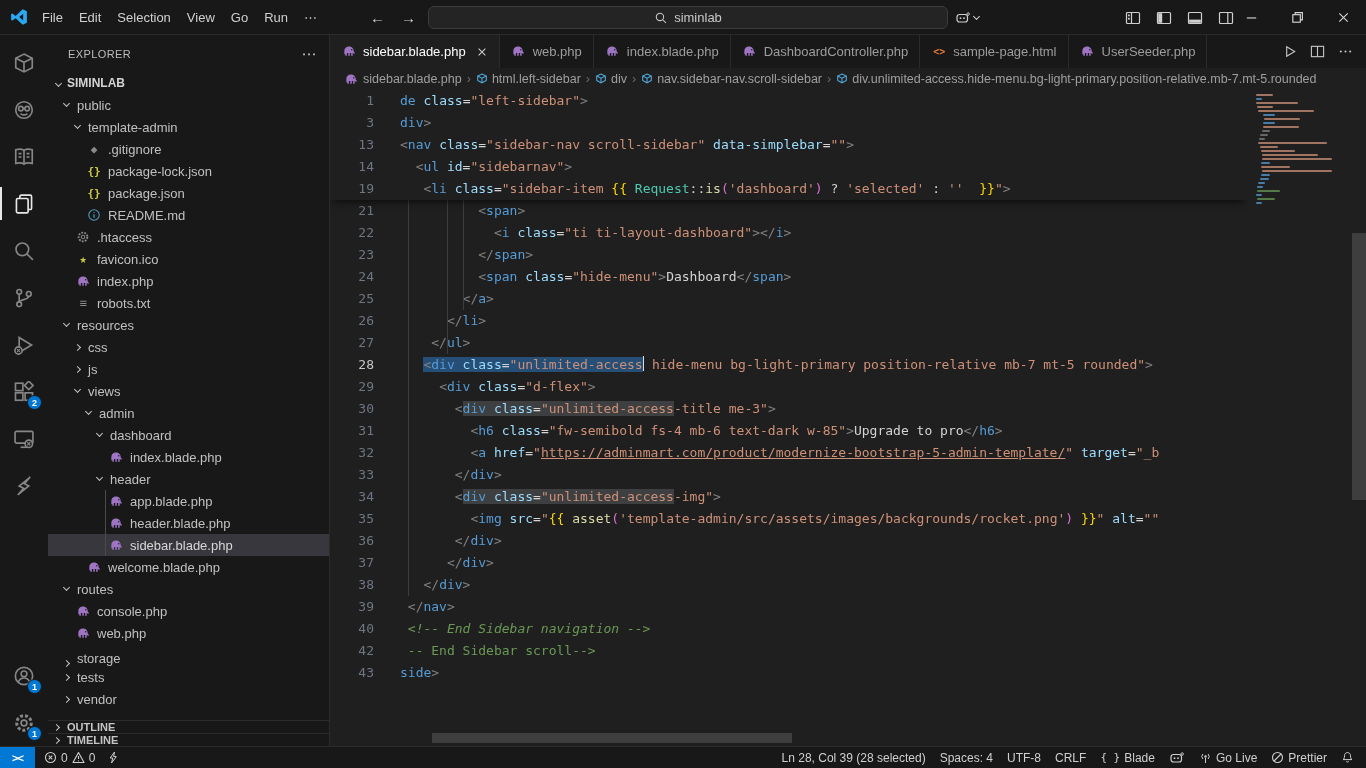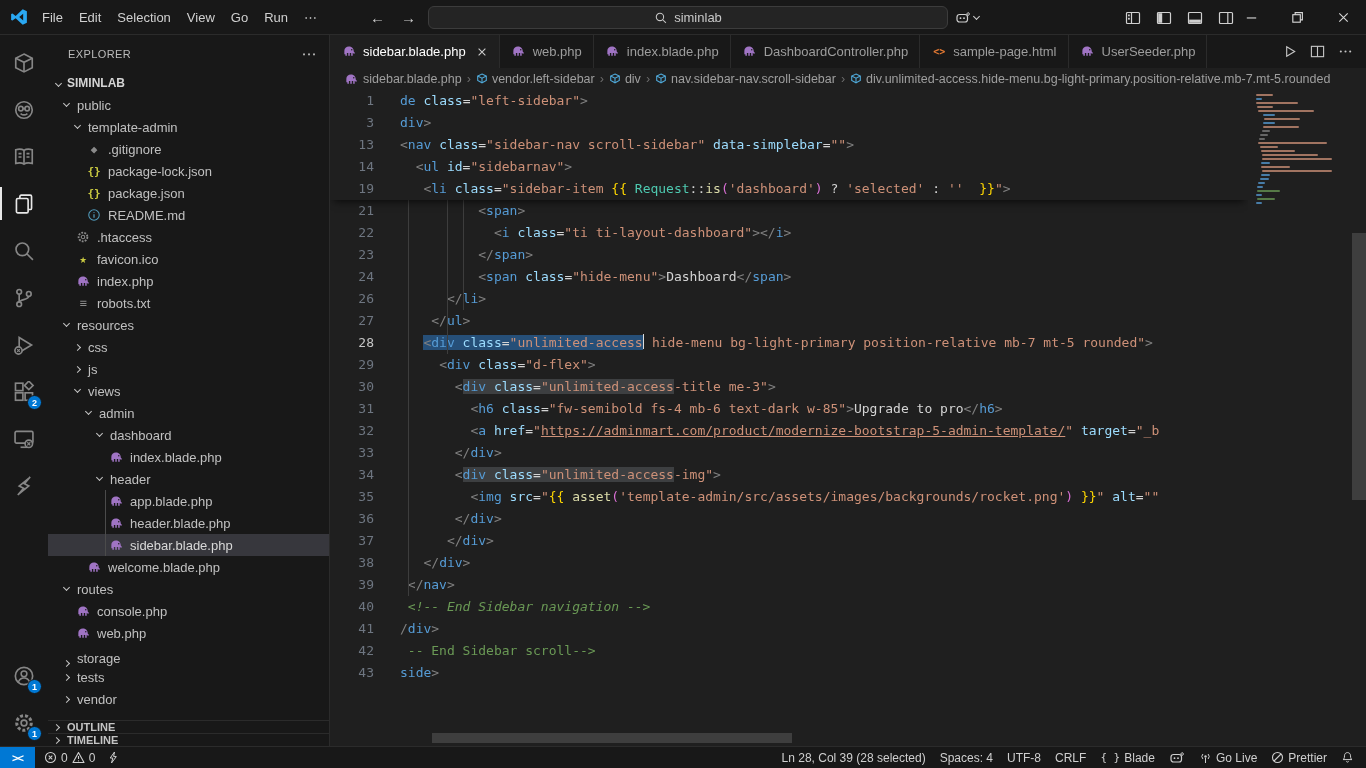--- a/index.html
+++ b/index.html
@@ -588,21 +588,21 @@
             <span>sidebar.blade.php</span>
           </span>
           <span class="bc-sep">›</span>
           <span class="bc-item">
             <span style="display: flex; align-items: center; justify-content: center;">
               <svg width="12" height="12" viewBox="0 0 12 12" fill="none" stroke="currentColor" stroke-width="1.2">
                 <path d="M6 1l4.3 2.1v4.4L6 9.8 1.7 7.5V3.1z" stroke="#4fa8d8" stroke-width="1.1"></path>
                 <path d="M1.7 3.1L6 5.2l4.3-2.1M6 5.2v4.6" stroke="#4fa8d8" stroke-width="1.1"></path>
               </svg>
             </span>
-            <span>vendor.left-sidebar</span>
+            <span>html.left-sidebar</span>
           </span>
           <span class="bc-sep">›</span>
           <span class="bc-item">
             <span style="display: flex; align-items: center; justify-content: center;">
               <svg width="12" height="12" viewBox="0 0 12 12" fill="none" stroke="currentColor" stroke-width="1.2">
                 <path d="M6 1l4.3 2.1v4.4L6 9.8 1.7 7.5V3.1z" stroke="#4fa8d8" stroke-width="1.1"></path>
                 <path d="M1.7 3.1L6 5.2l4.3-2.1M6 5.2v4.6" stroke="#4fa8d8" stroke-width="1.1"></path>
               </svg>
             </span>
             <span>div</span>
@@ -638,36 +638,36 @@
               <div class="cl"><span class="ln">19</span><span class="lt" style="padding-left: 3ch;"><span style="color: rgb(128, 128, 128);">&lt;</span><span style="color: rgb(86, 156, 214);">li</span><span style="color: rgb(212, 212, 212);"> </span><span style="color: rgb(156, 220, 254);">class</span><span style="color: rgb(212, 212, 212);">=</span><span style="color: rgb(206, 145, 120);">"</span><span style="color: rgb(206, 145, 120);">sidebar-item </span><span style="color: rgb(255, 215, 0);">{{</span><span style="color: rgb(212, 212, 212);"> </span><span style="color: rgb(78, 201, 176);">Request</span><span style="color: rgb(212, 212, 212);">::</span><span style="color: rgb(220, 220, 170);">is</span><span style="color: rgb(218, 112, 214);">(</span><span style="color: rgb(206, 145, 120);">'dashboard'</span><span style="color: rgb(218, 112, 214);">)</span><span style="color: rgb(212, 212, 212);"> ? </span><span style="color: rgb(206, 145, 120);">'selected'</span><span style="color: rgb(212, 212, 212);"> : </span><span style="color: rgb(206, 145, 120);">''</span><span style="color: rgb(212, 212, 212);">  </span><span style="color: rgb(255, 215, 0);">}}</span><span style="color: rgb(206, 145, 120);">"</span><span style="color: rgb(128, 128, 128);">&gt;</span></span></div>
             </div>
           <div class="mainlines">
               <div class="guide" style="left: 78px; top: 0px; height: 396px;"></div>
               <div class="guide" style="left: 117px; top: 0px; height: 154px;"></div>
               <div class="guide" style="left: 133px; top: 0px; height: 110px;"></div>
               <div class="cl"><span class="ln">21</span><span class="lt" style="padding-left: 10ch;"><span style="color: rgb(128, 128, 128);">&lt;</span><span style="color: rgb(86, 156, 214);">span</span><span style="color: rgb(128, 128, 128);">&gt;</span></span></div>
               <div class="cl"><span class="ln">22</span><span class="lt" style="padding-left: 12ch;"><span style="color: rgb(128, 128, 128);">&lt;</span><span style="color: rgb(86, 156, 214);">i</span><span style="color: rgb(212, 212, 212);"> </span><span style="color: rgb(156, 220, 254);">class</span><span style="color: rgb(212, 212, 212);">=</span><span style="color: rgb(206, 145, 120);">"ti ti-layout-dashboard"</span><span style="color: rgb(128, 128, 128);">&gt;</span><span style="color: rgb(128, 128, 128);">&lt;/</span><span style="color: rgb(86, 156, 214);">i</span><span style="color: rgb(128, 128, 128);">&gt;</span></span></div>
               <div class="cl"><span class="ln">23</span><span class="lt" style="padding-left: 10ch;"><span style="color: rgb(128, 128, 128);">&lt;/</span><span style="color: rgb(86, 156, 214);">span</span><span style="color: rgb(128, 128, 128);">&gt;</span></span></div>
               <div class="cl"><span class="ln">24</span><span class="lt" style="padding-left: 10ch;"><span style="color: rgb(128, 128, 128);">&lt;</span><span style="color: rgb(86, 156, 214);">span</span><span style="color: rgb(212, 212, 212);"> </span><span style="color: rgb(156, 220, 254);">class</span><span style="color: rgb(212, 212, 212);">=</span><span style="color: rgb(206, 145, 120);">"hide-menu"</span><span style="color: rgb(128, 128, 128);">&gt;</span><span style="color: rgb(212, 212, 212);">Dashboard</span><span style="color: rgb(128, 128, 128);">&lt;/</span><span style="color: rgb(86, 156, 214);">span</span><span style="color: rgb(128, 128, 128);">&gt;</span></span></div>
+              <div class="cl"><span class="ln">25</span><span class="lt" style="padding-left: 8ch;"><span style="color: rgb(128, 128, 128);">&lt;/</span><span style="color: rgb(86, 156, 214);">a</span><span style="color: rgb(128, 128, 128);">&gt;</span></span></div>
               <div class="cl"><span class="ln">26</span><span class="lt" style="padding-left: 6ch;"><span style="color: rgb(128, 128, 128);">&lt;/</span><span style="color: rgb(86, 156, 214);">li</span><span style="color: rgb(128, 128, 128);">&gt;</span></span></div>
               <div class="cl"><span class="ln">27</span><span class="lt" style="padding-left: 4ch;"><span style="color: rgb(128, 128, 128);">&lt;/</span><span style="color: rgb(86, 156, 214);">ul</span><span style="color: rgb(128, 128, 128);">&gt;</span></span></div>
               <div class="cl"><span class="ln act">28</span><span class="lt" style="padding-left: 3ch;"><span class="hl-sel" style="color: rgb(128, 128, 128);">&lt;</span><span class="hl-sel" style="color: rgb(86, 156, 214);">div</span><span class="hl-sel" style="color: rgb(212, 212, 212);"> </span><span class="hl-sel" style="color: rgb(156, 220, 254);">class</span><span class="hl-sel" style="color: rgb(212, 212, 212);">=</span><span class="hl-sel" style="color: rgb(206, 145, 120);">"</span><span class="hl-sel" style="color: rgb(206, 145, 120);">unlimited-access</span><span class="caret"></span><span style="color: rgb(206, 145, 120);"> hide-menu bg-light-primary position-relative mb-7 mt-5 rounded</span><span style="color: rgb(206, 145, 120);">"</span><span style="color: rgb(128, 128, 128);">&gt;</span></span></div>
               <div class="cl"><span class="ln">29</span><span class="lt" style="padding-left: 5ch;"><span style="color: rgb(128, 128, 128);">&lt;</span><span style="color: rgb(86, 156, 214);">div</span><span style="color: rgb(212, 212, 212);"> </span><span style="color: rgb(156, 220, 254);">class</span><span style="color: rgb(212, 212, 212);">=</span><span style="color: rgb(206, 145, 120);">"d-flex"</span><span style="color: rgb(128, 128, 128);">&gt;</span></span></div>
               <div class="cl"><span class="ln">30</span><span class="lt" style="padding-left: 7ch;"><span style="color: rgb(128, 128, 128);">&lt;</span><span class="hl-occ" style="color: rgb(86, 156, 214);">div</span><span class="hl-occ" style="color: rgb(212, 212, 212);"> </span><span class="hl-occ" style="color: rgb(156, 220, 254);">class</span><span class="hl-occ" style="color: rgb(212, 212, 212);">=</span><span class="hl-occ" style="color: rgb(206, 145, 120);">"</span><span class="hl-occ" style="color: rgb(206, 145, 120);">unlimited-access</span><span style="color: rgb(206, 145, 120);">-title me-3</span><span style="color: rgb(206, 145, 120);">"</span><span style="color: rgb(128, 128, 128);">&gt;</span></span></div>
               <div class="cl"><span class="ln">31</span><span class="lt" style="padding-left: 9ch;"><span style="color: rgb(128, 128, 128);">&lt;</span><span style="color: rgb(86, 156, 214);">h6</span><span style="color: rgb(212, 212, 212);"> </span><span style="color: rgb(156, 220, 254);">class</span><span style="color: rgb(212, 212, 212);">=</span><span style="color: rgb(206, 145, 120);">"fw-semibold fs-4 mb-6 text-dark w-85"</span><span style="color: rgb(128, 128, 128);">&gt;</span><span style="color: rgb(212, 212, 212);">Upgrade to pro</span><span style="color: rgb(128, 128, 128);">&lt;/</span><span style="color: rgb(86, 156, 214);">h6</span><span style="color: rgb(128, 128, 128);">&gt;</span></span></div>
               <div class="cl"><span class="ln">32</span><span class="lt" style="padding-left: 9ch;"><span style="color: rgb(128, 128, 128);">&lt;</span><span style="color: rgb(86, 156, 214);">a</span><span style="color: rgb(212, 212, 212);"> </span><span style="color: rgb(156, 220, 254);">href</span><span style="color: rgb(212, 212, 212);">=</span><span style="color: rgb(206, 145, 120);">"</span><span class="u" style="color: rgb(206, 145, 120);">https://adminmart.com/product/modernize-bootstrap-5-admin-template/</span><span style="color: rgb(206, 145, 120);">"</span><span style="color: rgb(212, 212, 212);"> </span><span style="color: rgb(156, 220, 254);">target</span><span style="color: rgb(212, 212, 212);">=</span><span style="color: rgb(206, 145, 120);">"_b</span></span></div>
               <div class="cl"><span class="ln">33</span><span class="lt" style="padding-left: 7ch;"><span style="color: rgb(128, 128, 128);">&lt;/</span><span style="color: rgb(86, 156, 214);">div</span><span style="color: rgb(128, 128, 128);">&gt;</span></span></div>
               <div class="cl"><span class="ln">34</span><span class="lt" style="padding-left: 7ch;"><span style="color: rgb(128, 128, 128);">&lt;</span><span class="hl-occ" style="color: rgb(86, 156, 214);">div</span><span class="hl-occ" style="color: rgb(212, 212, 212);"> </span><span class="hl-occ" style="color: rgb(156, 220, 254);">class</span><span class="hl-occ" style="color: rgb(212, 212, 212);">=</span><span class="hl-occ" style="color: rgb(206, 145, 120);">"</span><span class="hl-occ" style="color: rgb(206, 145, 120);">unlimited-access</span><span style="color: rgb(206, 145, 120);">-img</span><span style="color: rgb(206, 145, 120);">"</span><span style="color: rgb(128, 128, 128);">&gt;</span></span></div>
               <div class="cl"><span class="ln">35</span><span class="lt" style="padding-left: 9ch;"><span style="color: rgb(128, 128, 128);">&lt;</span><span style="color: rgb(86, 156, 214);">img</span><span style="color: rgb(212, 212, 212);"> </span><span style="color: rgb(156, 220, 254);">src</span><span style="color: rgb(212, 212, 212);">=</span><span style="color: rgb(206, 145, 120);">"</span><span style="color: rgb(255, 215, 0);">{{</span><span style="color: rgb(212, 212, 212);"> </span><span style="color: rgb(220, 220, 170);">asset</span><span style="color: rgb(218, 112, 214);">(</span><span style="color: rgb(206, 145, 120);">'template-admin/src/assets/images/backgrounds/rocket.png'</span><span style="color: rgb(218, 112, 214);">)</span><span style="color: rgb(212, 212, 212);"> </span><span style="color: rgb(255, 215, 0);">}}</span><span style="color: rgb(206, 145, 120);">"</span><span style="color: rgb(212, 212, 212);"> </span><span style="color: rgb(156, 220, 254);">alt</span><span style="color: rgb(212, 212, 212);">=</span><span style="color: rgb(206, 145, 120);">""</span></span></div>
               <div class="cl"><span class="ln">36</span><span class="lt" style="padding-left: 7ch;"><span style="color: rgb(128, 128, 128);">&lt;/</span><span style="color: rgb(86, 156, 214);">div</span><span style="color: rgb(128, 128, 128);">&gt;</span></span></div>
               <div class="cl"><span class="ln">37</span><span class="lt" style="padding-left: 6ch;"><span style="color: rgb(128, 128, 128);">&lt;/</span><span style="color: rgb(86, 156, 214);">div</span><span style="color: rgb(128, 128, 128);">&gt;</span></span></div>
               <div class="cl"><span class="ln">38</span><span class="lt" style="padding-left: 3ch;"><span style="color: rgb(128, 128, 128);">&lt;/</span><span style="color: rgb(86, 156, 214);">div</span><span style="color: rgb(128, 128, 128);">&gt;</span></span></div>
               <div class="cl"><span class="ln">39</span><span class="lt" style="padding-left: 1ch;"><span style="color: rgb(128, 128, 128);">&lt;/</span><span style="color: rgb(86, 156, 214);">nav</span><span style="color: rgb(128, 128, 128);">&gt;</span></span></div>
               <div class="cl"><span class="ln">40</span><span class="lt" style="padding-left: 1ch;"><span style="color: rgb(106, 153, 85); font-style: italic;">&lt;!-- End Sidebar navigation --&gt;</span></span></div>
-              <div class="cl"><span class="ln">41</span><span class="lt" style="padding-left: 0ch;"><span style="color: rgb(128, 128, 128);">/</span><span style="color: rgb(86, 156, 214);">div</span><span style="color: rgb(128, 128, 128);">&gt;</span></span></div>
               <div class="cl"><span class="ln">42</span><span class="lt" style="padding-left: 1ch;"><span style="color: rgb(106, 153, 85);">-- End Sidebar scroll--&gt;</span></span></div>
               <div class="cl"><span class="ln">43</span><span class="lt" style="padding-left: 0ch;"><span style="color: rgb(86, 156, 214);">side</span><span style="color: rgb(128, 128, 128);">&gt;</span></span></div>
             </div>
         </div>
         <div class="minimap" style="padding-top: 3px;">
             <div class="mbar" style="width: 17.28px; margin-left: 8px; background: rgb(206, 145, 120);"></div>
             <div class="mbar" style="width: 6px; margin-left: 8px; background: rgb(86, 156, 214);"></div>
             <div class="mbar" style="width: 41.76px; margin-left: 8px; background: rgb(206, 145, 120);"></div>
             <div class="mbar" style="width: 15.84px; margin-left: 9.4px; background: rgb(206, 145, 120);"></div>
             <div class="mbar" style="width: 56.16px; margin-left: 10.1px; background: rgb(206, 145, 120);"></div>

